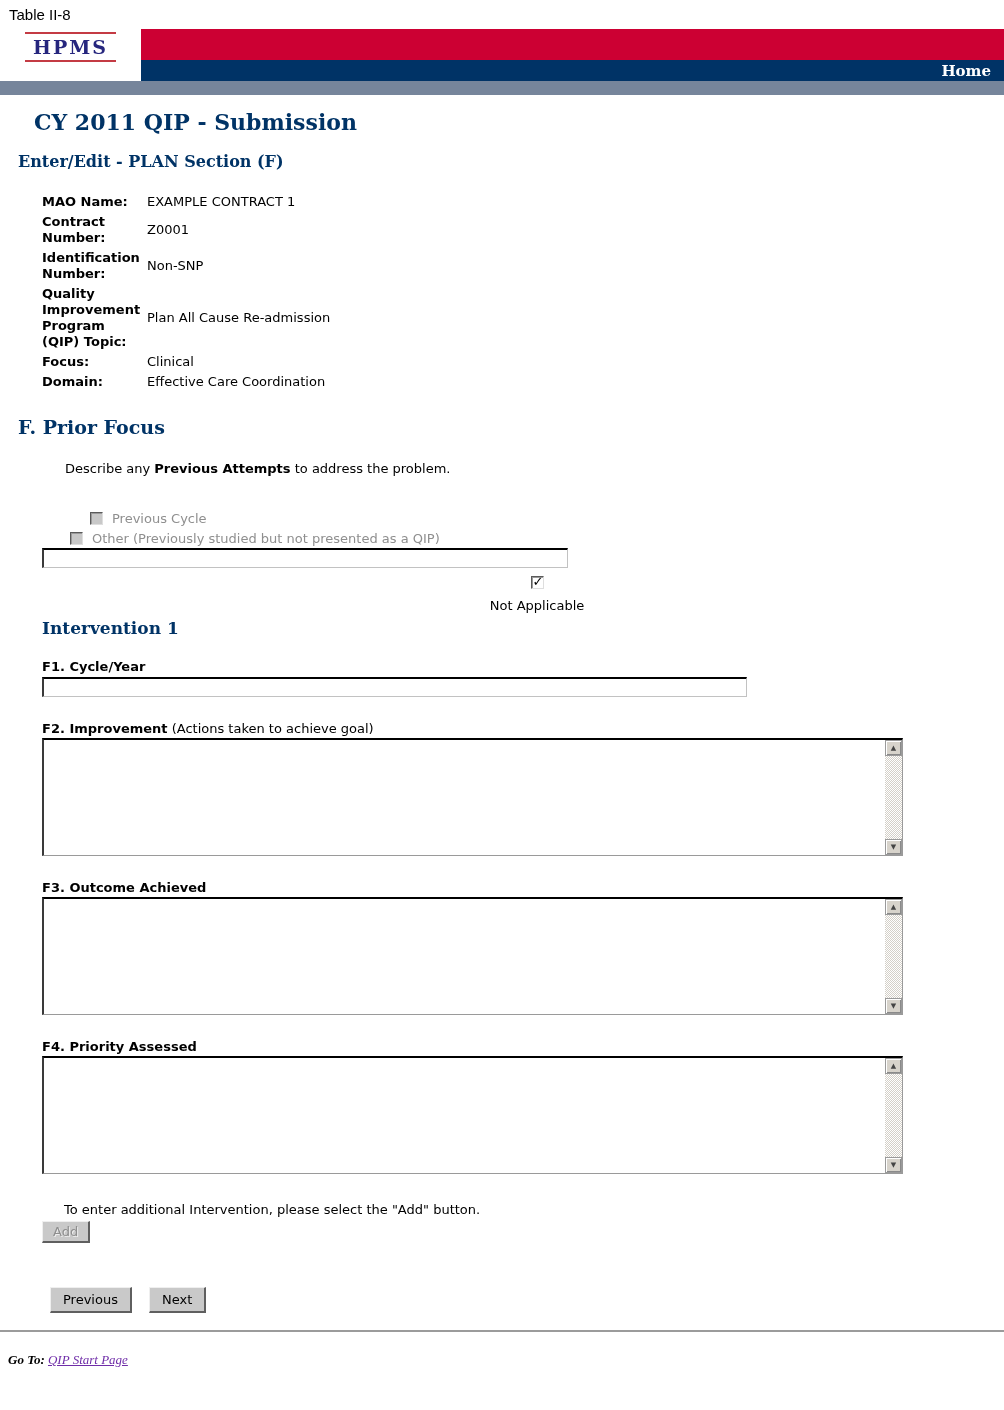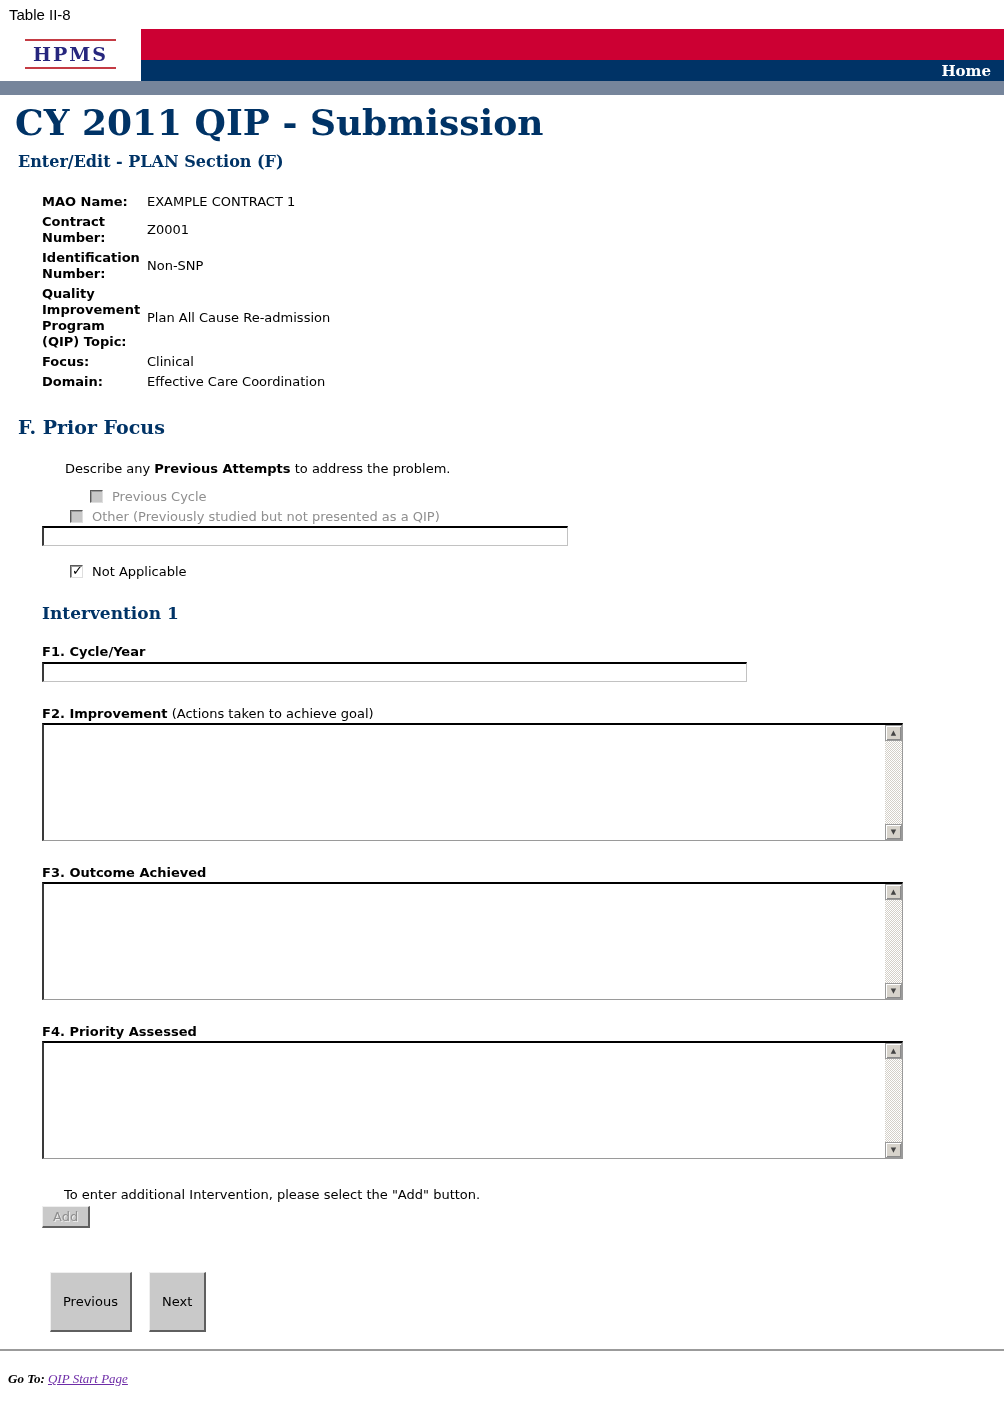--- a/index.html
+++ b/index.html
@@ -9,54 +9,54 @@
     font-family:"DejaVu Sans", sans-serif; font-size:13px; color:#000;
     overflow:hidden;
   }
 
   
   .table-label { padding:7px 0 0 9px; font-family:"Liberation Sans", sans-serif; font-size:15px; line-height:16px; height:29px; }
 
   
   .header { position:relative; height:66px; }
   .logo-box { position:absolute; left:0; top:0; width:141px; height:52px; background:#fff; display:flex; align-items:flex-start; justify-content:center; }
-  .logo-inner { margin-top:10px; padding:2px 8px; border-top:2px solid #c43b44; border-bottom:2px solid #c43b44; }
+  .logo-inner { margin-top:3px; padding:2px 8px; border-top:2px solid #c43b44; border-bottom:2px solid #c43b44; }
   .logo-text { font-family:"DejaVu Serif", serif; font-weight:bold; font-size:19px; line-height:22px; color:#26267e; letter-spacing:2px; }
   .band-red  { position:absolute; left:141px; right:0; top:0; height:31px; background:#cc0033; }
   .band-navy { position:absolute; left:141px; right:0; top:31px; height:21px; background:#003366; display:flex; align-items:center; justify-content:flex-end; }
   .home-link { font-family:"DejaVu Serif", serif; font-weight:bold; font-size:15px; color:#fff; text-decoration:none; padding-right:13px; cursor:pointer; }
   .band-gray { position:absolute; left:0; right:0; top:52px; height:14px; background:#76859b; }
 
   
-  .h1 { margin:12px 0 0 15px; font-family:"DejaVu Serif", serif; font-weight:bold; font-size:36px; line-height:30px; color:#003366; }
+  .h1 { margin:12px 0 0 34px; font-family:"DejaVu Serif", serif; font-weight:bold; font-size:22px; line-height:30px; color:#003366; }
   .h2 { margin:14px 0 0 18px; font-family:"DejaVu Serif", serif; font-weight:bold; font-size:16px; line-height:21px; color:#003366; }
   .h3 { margin:24px 0 0 18px; font-family:"DejaVu Serif", serif; font-weight:bold; font-size:19px; line-height:22px; color:#003366; }
   .h4 { margin:22px 0 0 42px; font-family:"DejaVu Serif", serif; font-weight:bold; font-size:17px; line-height:21px; color:#003366; }
 
   
   .meta { margin:20px 0 0 42px; display:table; }
   .meta-row { display:table-row; }
   .meta-label { display:table-cell; width:102px; font-weight:bold; line-height:16px; padding:2px 0; vertical-align:middle; }
   .meta-value { display:table-cell; padding-left:3px; line-height:16px; vertical-align:middle; }
 
   
   .instructions { margin:22px 0 0 65px; line-height:18px; }
   .cb-row { margin-left:70px; height:20px; display:flex; align-items:center; gap:9px; }
-  .cb-row.first { margin-top:8px;padding-left:20px; }
+  .cb-row.first { margin-top:30px;padding-left:20px; }
   .cb { width:13px; height:13px; background:#fff; position:relative; flex:0 0 13px;
         border:1px solid; border-color:#5a5a5a #dedede #dedede #5a5a5a; box-shadow:inset 1px 1px 0 #9a9a9a; }
   .cb.disabled { background:#c8c8c8; }
   .cb.checked::after { content:"✓"; position:absolute; left:1px; top:-3px; font-size:13px; font-weight:bold; color:#000; }
   .cb-label.disabled { color:#8f8f8f; }
 
   .win-input { display:block; height:20px; background:#fff; padding:1px 3px;
         font:13px "DejaVu Sans", sans-serif;
         border-style:solid; border-width:2px 1px 1px 2px; border-color:#000 #c2c2c2 #c2c2c2 #3a3a3a; }
   .other-input { margin:0 0 0 42px; width:526px; }
-  .na-row { margin-top:15px; }
+  .na-row { margin-top:8px;flex-direction:column; }
 
   
   .f-label { margin:20px 0 0 42px; font-weight:bold; line-height:16px; }
   .f-note { font-weight:normal; }
   .f1-input { margin:2px 0 0 42px; width:705px; }
   .win-textarea { margin:1px 0 0 42px; width:861px; height:118px; background:#fff; display:flex;
         border-style:solid; border-width:2px 1px 1px 2px; border-color:#000 #9a9a9a #9a9a9a #3a3a3a; }
   .ta-edit { flex:1; }
   .ta-scroll { width:17px; display:flex; flex-direction:column; }
   .sb-btn { height:16px; background:#d7d3cb; border:1px solid #9a9a9a;
@@ -66,21 +66,21 @@
   .sb-track { flex:1; background:conic-gradient(#ffffff 25%, #d4d0c8 0 50%, #ffffff 0 75%, #d4d0c8 0); background-size:2px 2px; }
   .ta-gap { margin-top:24px; }
 
   
   .win-btn { display:inline-block; font:13px "DejaVu Sans", sans-serif; color:#000; background:#c9c9c9; cursor:pointer;
         border-style:solid; border-width:1px 2px 2px 1px; border-color:#efefef #5f5f5f #5f5f5f #efefef; text-align:center; }
   .win-btn.disabled { color:#8e8e8e; text-shadow:1px 1px 0 #eee; cursor:default; }
   .add-note { margin:28px 0 0 64px; line-height:16px; }
   .add-btn { margin:3px 0 0 42px; padding:2px 10px; }
   .nav-row { margin:44px 0 0 50px; display:flex; gap:17px; }
-  .nav-btn { padding:21px 12px; }
+  .nav-btn { padding:4px 12px; }
 
   
   .footer-divider { margin-top:17px; border-top:2px solid #9b9b9b; }
   .footer { margin:19px 0 0 8px; font-style:italic; line-height:17px;font-family:Liberation Serif, serif; }
   .goto-label { font-weight:bold; font-style:italic; }
   .goto-link { color:#6f2da8; font-style:italic; text-decoration:underline; cursor:pointer; }
 </style>
 </head>
 <body>
 

